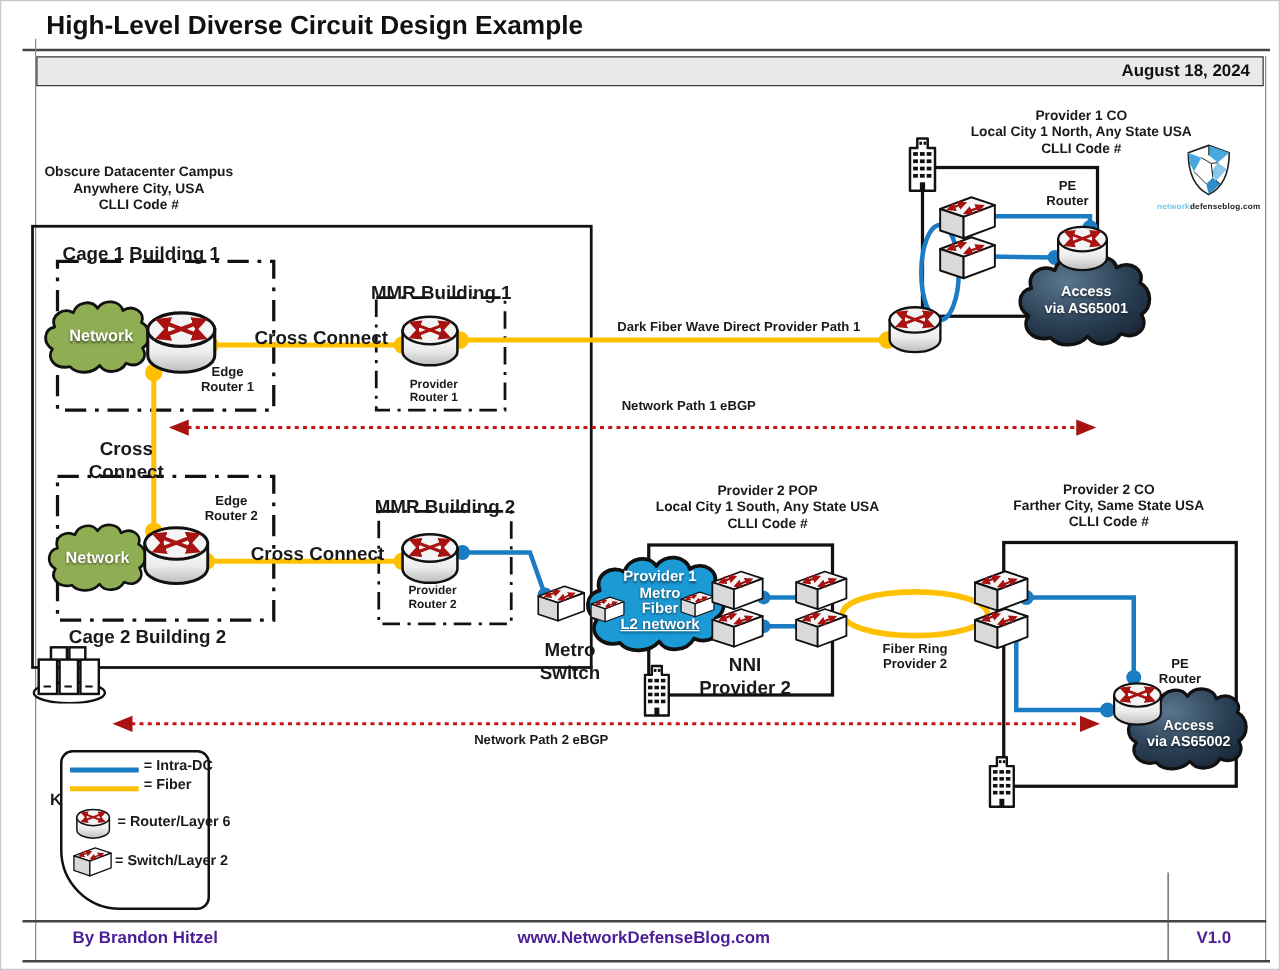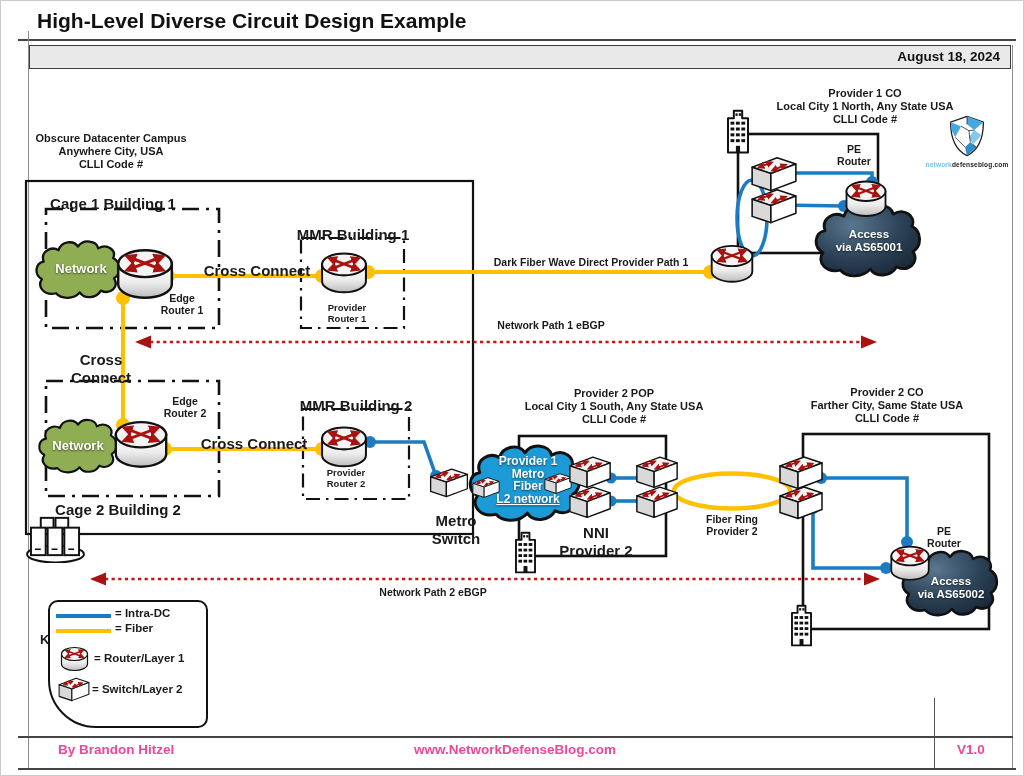--- a/index.html
+++ b/index.html
@@ -11,26 +11,26 @@
   .s95 { font-size:9.5px; }
   .s10 { font-size:10.5px; }
   .s11 { font-size:11px; line-height:13px; }
   .s13 { font-size:13px;padding-left:36px; }
   .cloud-txt { position:absolute; font-weight:bold; color:#fff; text-align:center; transform:translateX(-50%);
                text-shadow:0 1px 2px rgba(0,0,0,.6); line-height:1.1; }
   .title { position:absolute; left:36px; top:8px; font-size:21px; font-weight:bold; color:#111; }
   .datebar { position:absolute; left:28px; top:44px; width:982px; height:24px; background:#e9e9e9; border:1.5px solid #3c3c3c; }
   .date { position:absolute; right:10px; top:3px; font-size:13.5px; font-weight:bold; color:#111; }
   .hline,.vline { position:absolute; background:#444; }
-  .keybox { position:absolute; left:47px; top:599px; width:160px; height:128px; border:2px solid #111;
+  .keybox { position:absolute; left:47px; top:599px; width:120px; height:128px; border:2px solid #111;
             border-radius:10px 10px 10px 48px; background:#fff; }
   .keyswatch { position:absolute; height:3.5px; width:55px; left:6px; }
   .keytext { position:absolute; left:65px; font-size:11.5px; font-weight:bold; color:#1a1a1a; white-space:nowrap; }
   .note { position:absolute; left:758px; top:700px; transform:translateX(-50%); font-size:10.5px; font-weight:bold; white-space:nowrap; color:#111; }
-  .foot { position:absolute; top:741px; font-size:13.5px; font-weight:bold; color:#ec4899; white-space:nowrap; }
+  .foot { position:absolute; top:741px; font-size:13.5px; font-weight:bold; color:#4c1d95; white-space:nowrap; }
   .logo { position:absolute; left:916px; top:114px; width:100px; text-align:center; }
   .logotext { font-size:6.5px; font-weight:bold; letter-spacing:.2px; }
   .logotext .lt1 { color:#79c2e8; } .logotext .lt2 { color:#222; }
   .underl { text-decoration:underline; }
   .icon { position:absolute; }
 </style>
 </head>
 <body>
 
 <div id="canvas">
@@ -369,21 +369,21 @@
 
   <div class="lbl s13" style="left:33px; top:631px;">Key</div>
   <div class="keybox">
     <div class="keyswatch" style="top:12px; background:#1B7CC4;"></div>
     <div class="keytext" style="top:5px;">= Intra-DC</div>
     <div class="keyswatch" style="top:27px; background:#FFC000;"></div>
     <div class="keytext" style="top:20px;">= Fiber</div>
     <svg class="icon" style="left:8px; top:42px; width:33px; height:29px;">
         <use href="#sym-router"></use>
       </svg>
-    <div class="keytext" style="left:44px; top:50px;">= Router/Layer 1</div>
+    <div class="keytext" style="left:44px; top:50px;">= Router/Layer 6</div>
     <svg class="icon" style="left:7px; top:73px; width:34px; height:30px;">
         <use href="#sym-switch"></use>
       </svg>
     <div class="keytext" style="left:42px; top:81px;">= Switch/Layer 2</div>
   </div>
 
   <div class="foot" style="left:57px;">By Brandon Hitzel</div>
   <div class="foot" style="left:514px; transform:translateX(-50%);">www.NetworkDefenseBlog.com</div>
   <div class="foot" style="left:970px; transform:translateX(-50%);">V1.0</div>
 

